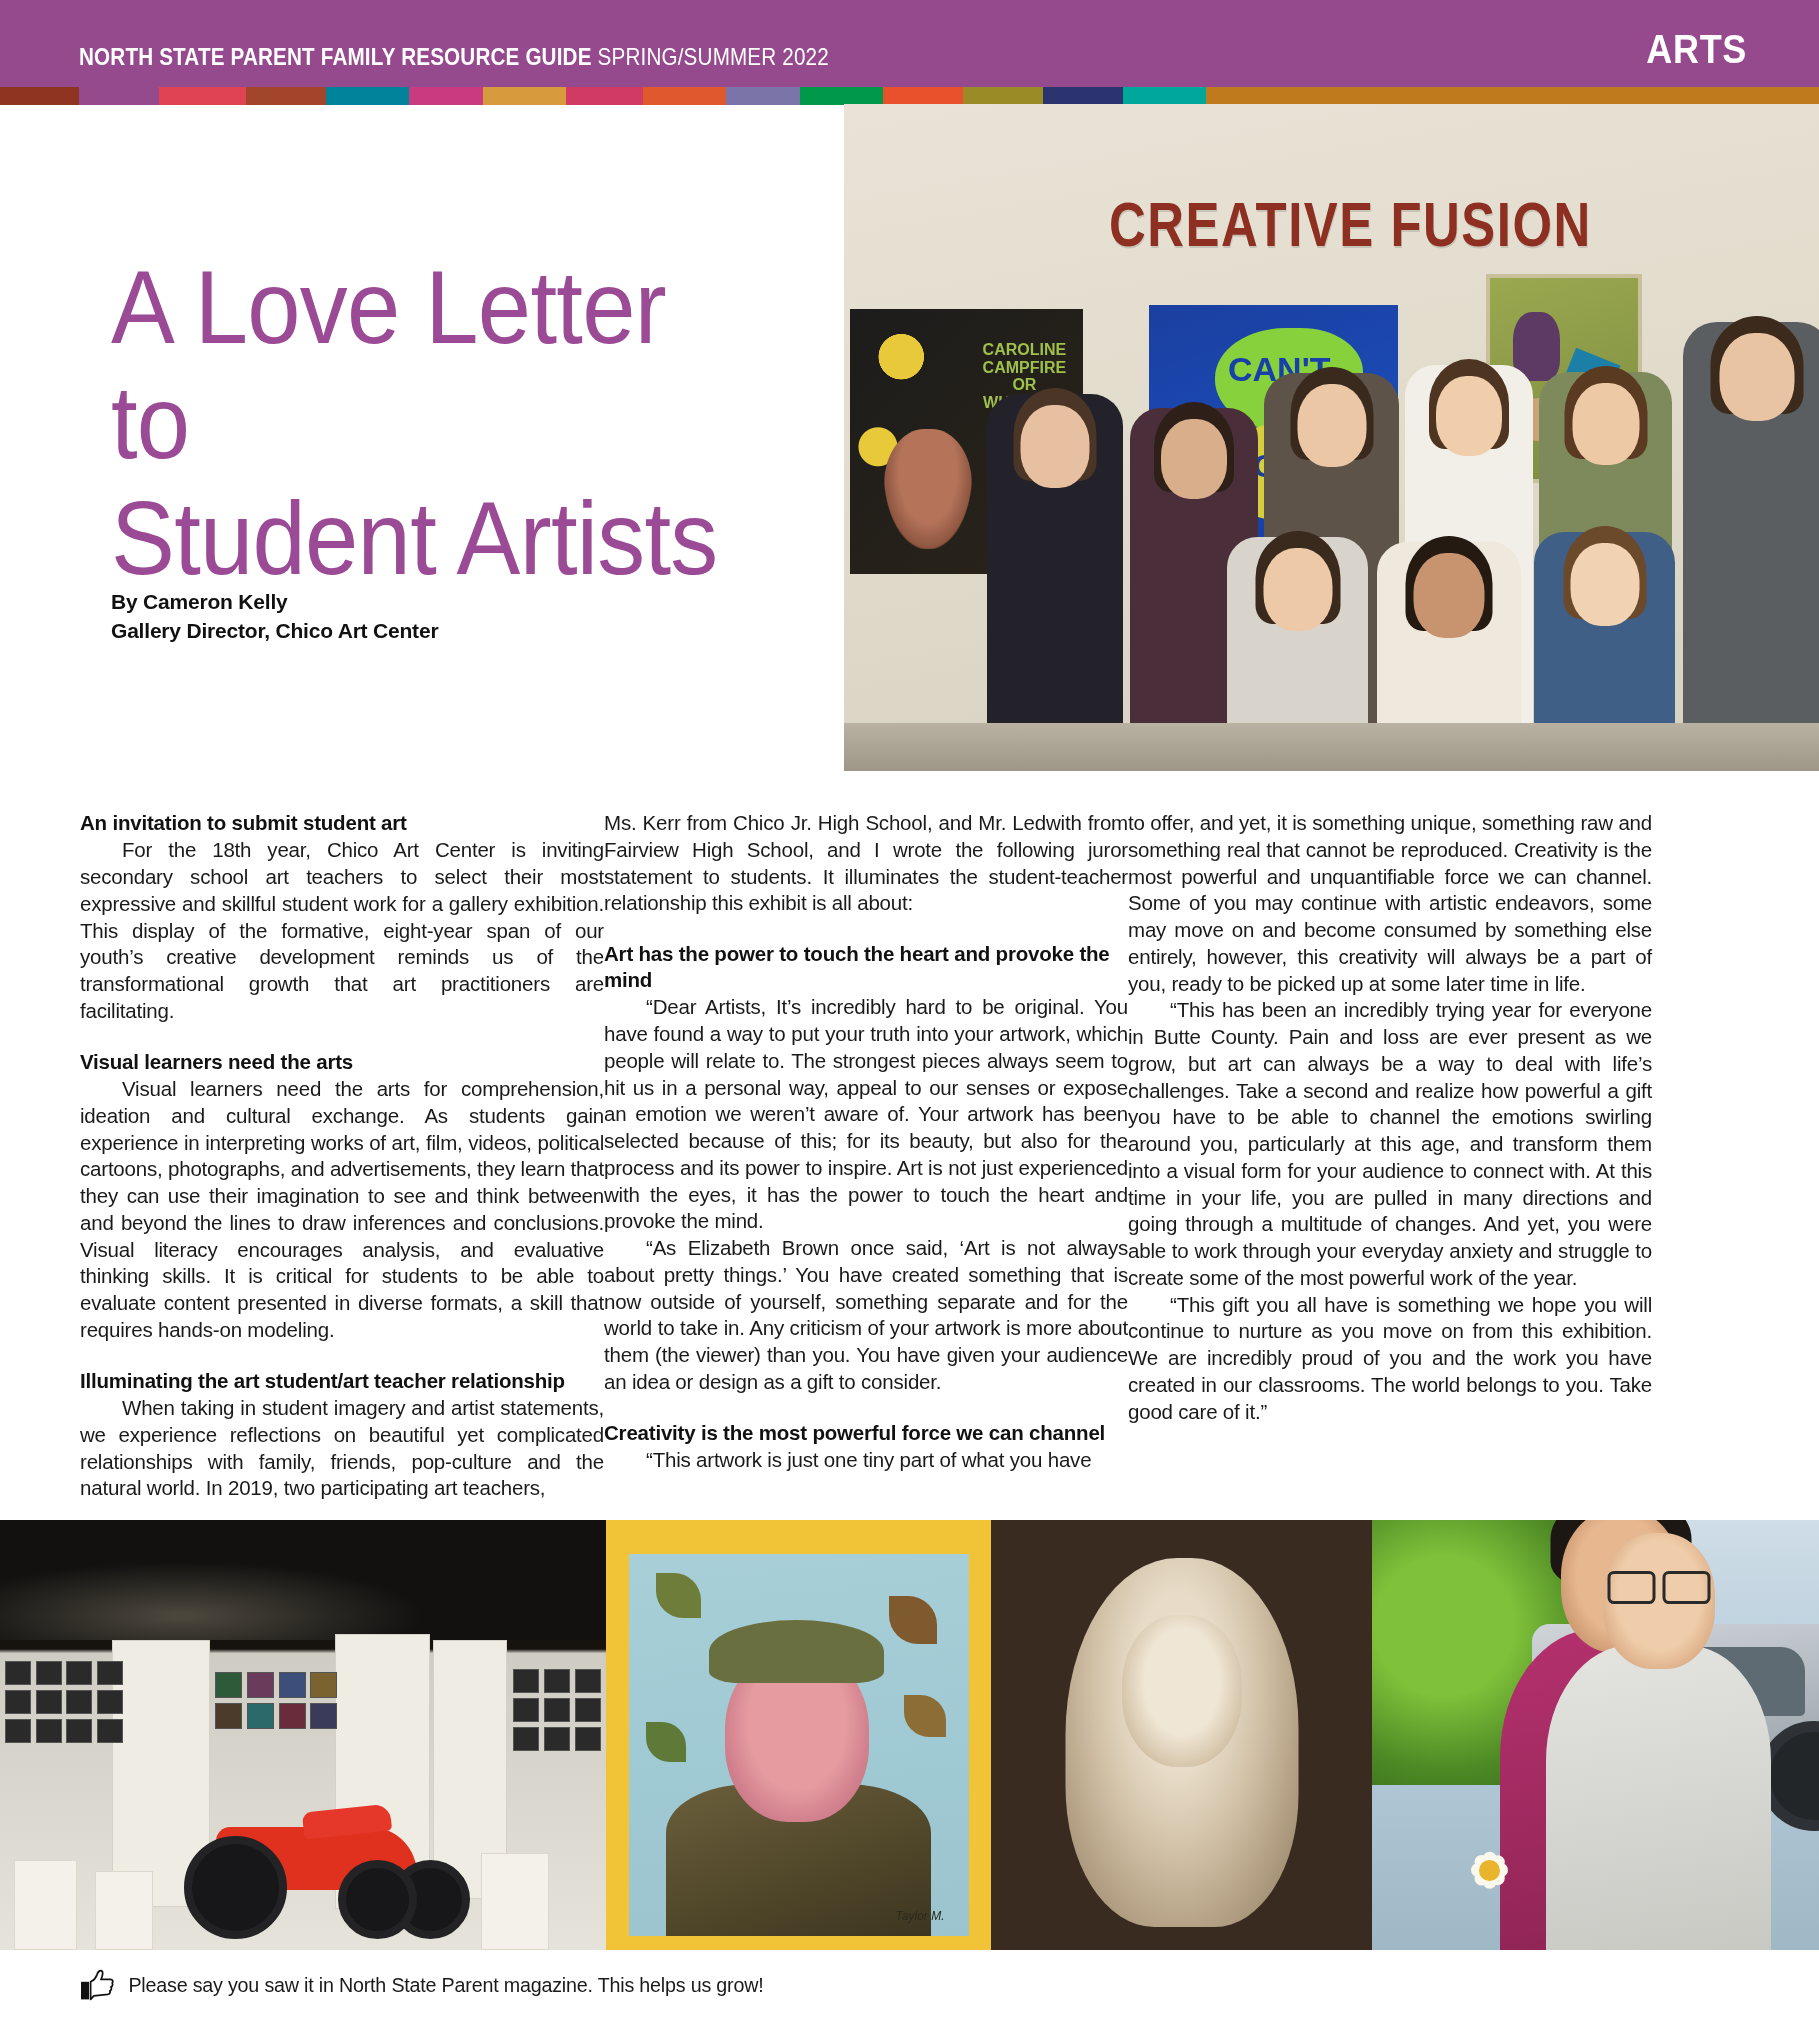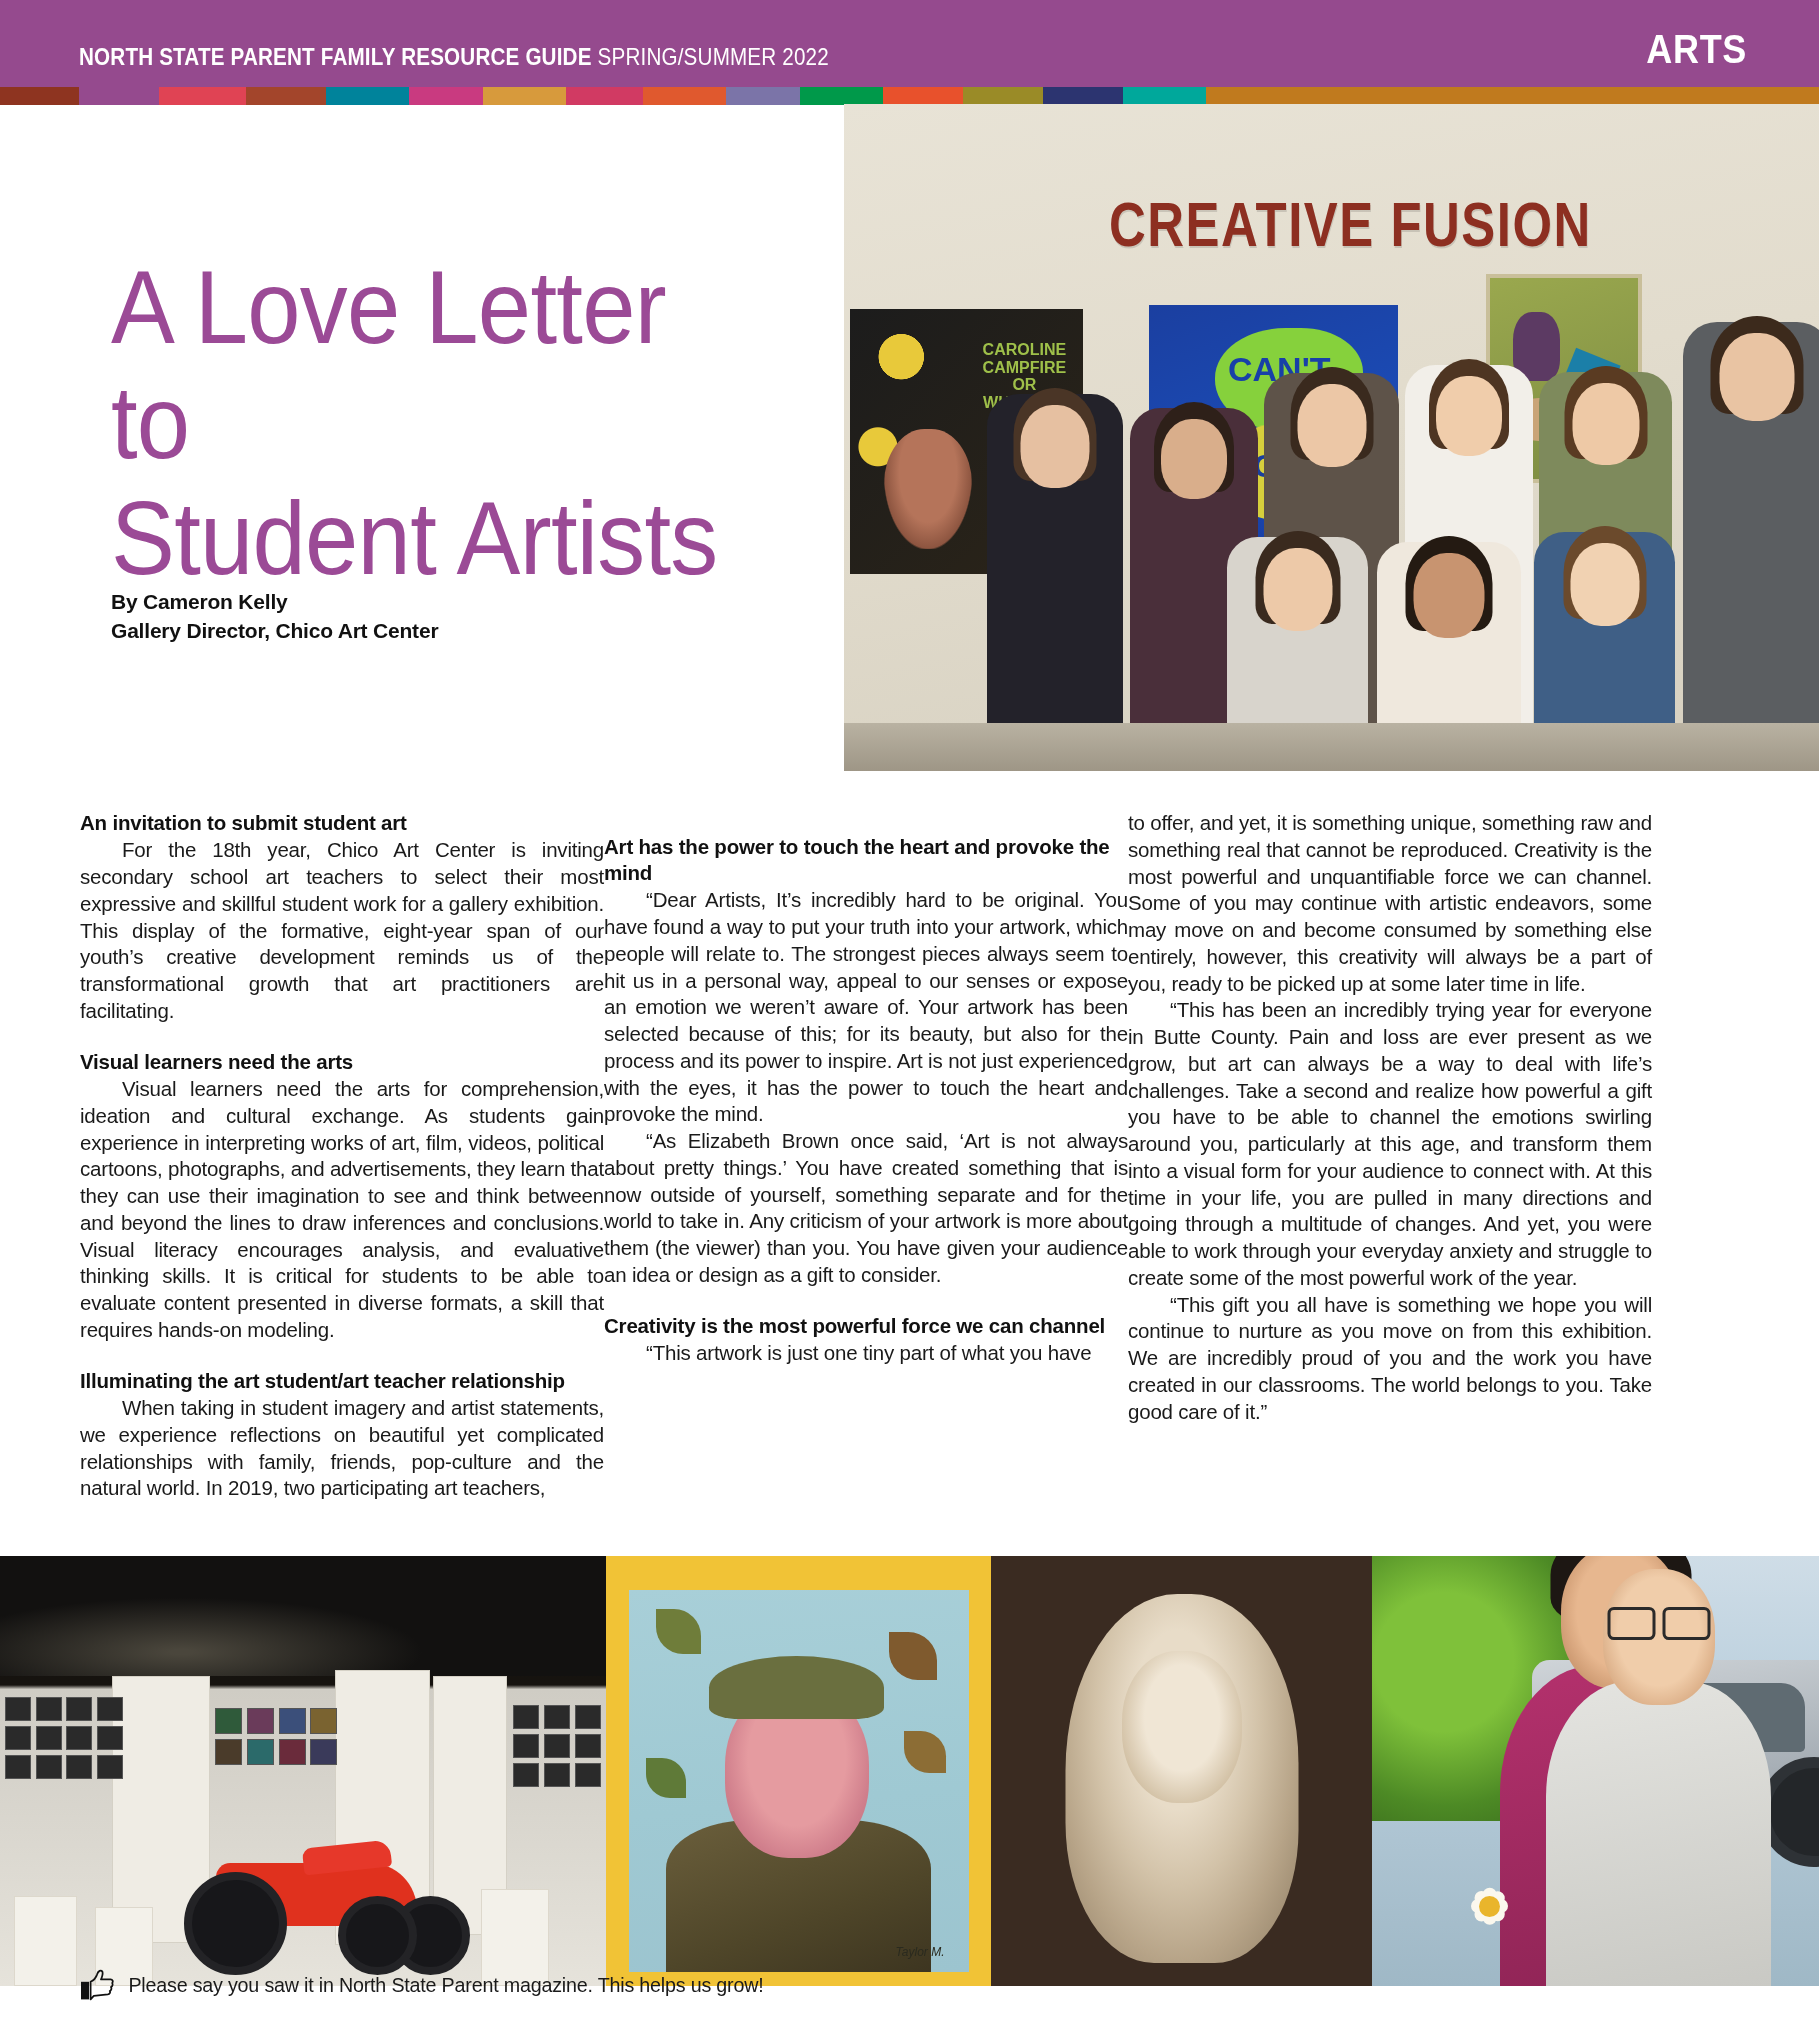--- a/index.html
+++ b/index.html
@@ -224,21 +224,21 @@
 
   
   .strip {
     position: absolute;
     left: 0;
     top: 1520px;
     width: 1819px;
     height: 430px;
     display: flex;
   }
-  .strip > div { height: 100%; position: relative; overflow: hidden; margin-top: 36px; }
+  .strip > div { height: 100%; position: relative; overflow: hidden; }
 
   .s1 { width: 606px; background: linear-gradient(180deg, #14120f 0%, #16130f 30%, #cfccc4 31%, #e6e3db 100%); }
   .s1 .ceil { position: absolute; left:0; top:0; width:100%; height:120px;
     background: radial-gradient(ellipse at 30% 80%, #4a463c 0 2%, #121110 40%); }
   .s1 .wall {
     position: absolute; background: #efece4; border: 0.8px solid #d5d1c6;
   }
   .s1 .frames { position: absolute; display: grid; gap: 4.8px; }
   .s1 .frames i { display: block; background: #2a2a2a; border: 1.6px solid #555; }
   .s1 .trike { position: absolute; left: 184px; bottom: 11.2px; width: 289px; height: 136px; }
@@ -459,20 +459,21 @@
       <h3>An invitation to submit student art</h3>
       <p>For the 18th year, Chico Art Center is inviting secondary school art teachers to select their most expressive and skillful student work for a gallery exhibition. This display of the formative, eight-year span of our youth’s creative development reminds us of the transformational growth that art practitioners are facilitating.</p>
       <div class="gap"></div>
       <h3>Visual learners need the arts</h3>
       <p>Visual learners need the arts for comprehension, ideation and cultural exchange. As students gain experience in interpreting works of art, film, videos, political cartoons, photographs, and advertisements, they learn that they can use their imagination to see and think between and beyond the lines to draw inferences and conclusions. Visual literacy encourages analysis, and evaluative thinking skills. It is critical for students to be able to evaluate content presented in diverse formats, a skill that requires hands-on modeling.</p>
       <div class="gap"></div>
       <h3>Illuminating the art student/art teacher relationship</h3>
       <p>When taking in student imagery and artist statements, we experience reflections on beautiful yet complicated relationships with family, friends, pop-culture and the natural world. In 2019, two participating art teachers,</p>
     </div>
     <div class="col">
+      <p class="no-indent">Ms. Kerr from Chico Jr. High School, and Mr. Ledwith from Fairview High School, and I wrote the following juror statement to students. It illuminates the student-teacher relationship this exhibit is all about:</p>
       <div class="gap"></div>
       <h3>Art has the power to touch the heart and provoke the mind</h3>
       <p>“Dear Artists, It’s incredibly hard to be original. You have found a way to put your truth into your artwork, which people will relate to. The strongest pieces always seem to hit us in a personal way, appeal to our senses or expose an emotion we weren’t aware of. Your artwork has been selected because of this; for its beauty, but also for the process and its power to inspire. Art is not just experienced with the eyes, it has the power to touch the heart and provoke the mind.</p>
       <p>“As Elizabeth Brown once said, ‘Art is not always about pretty things.’ You have created something that is now outside of yourself, something separate and for the world to take in. Any criticism of your artwork is more about them (the viewer) than you. You have given your audience an idea or design as a gift to consider.</p>
       <div class="gap"></div>
       <h3>Creativity is the most powerful force we can channel</h3>
       <p>“This artwork is just one tiny part of what you have</p>
     </div>
     <div class="col">
       <p class="no-indent">to offer, and yet, it is something unique, something raw and something real that cannot be reproduced. Creativity is the most powerful and unquantifiable force we can channel. Some of you may continue with artistic endeavors, some may move on and become consumed by something else entirely, however, this creativity will always be a part of you, ready to be picked up at some later time in life.</p>

